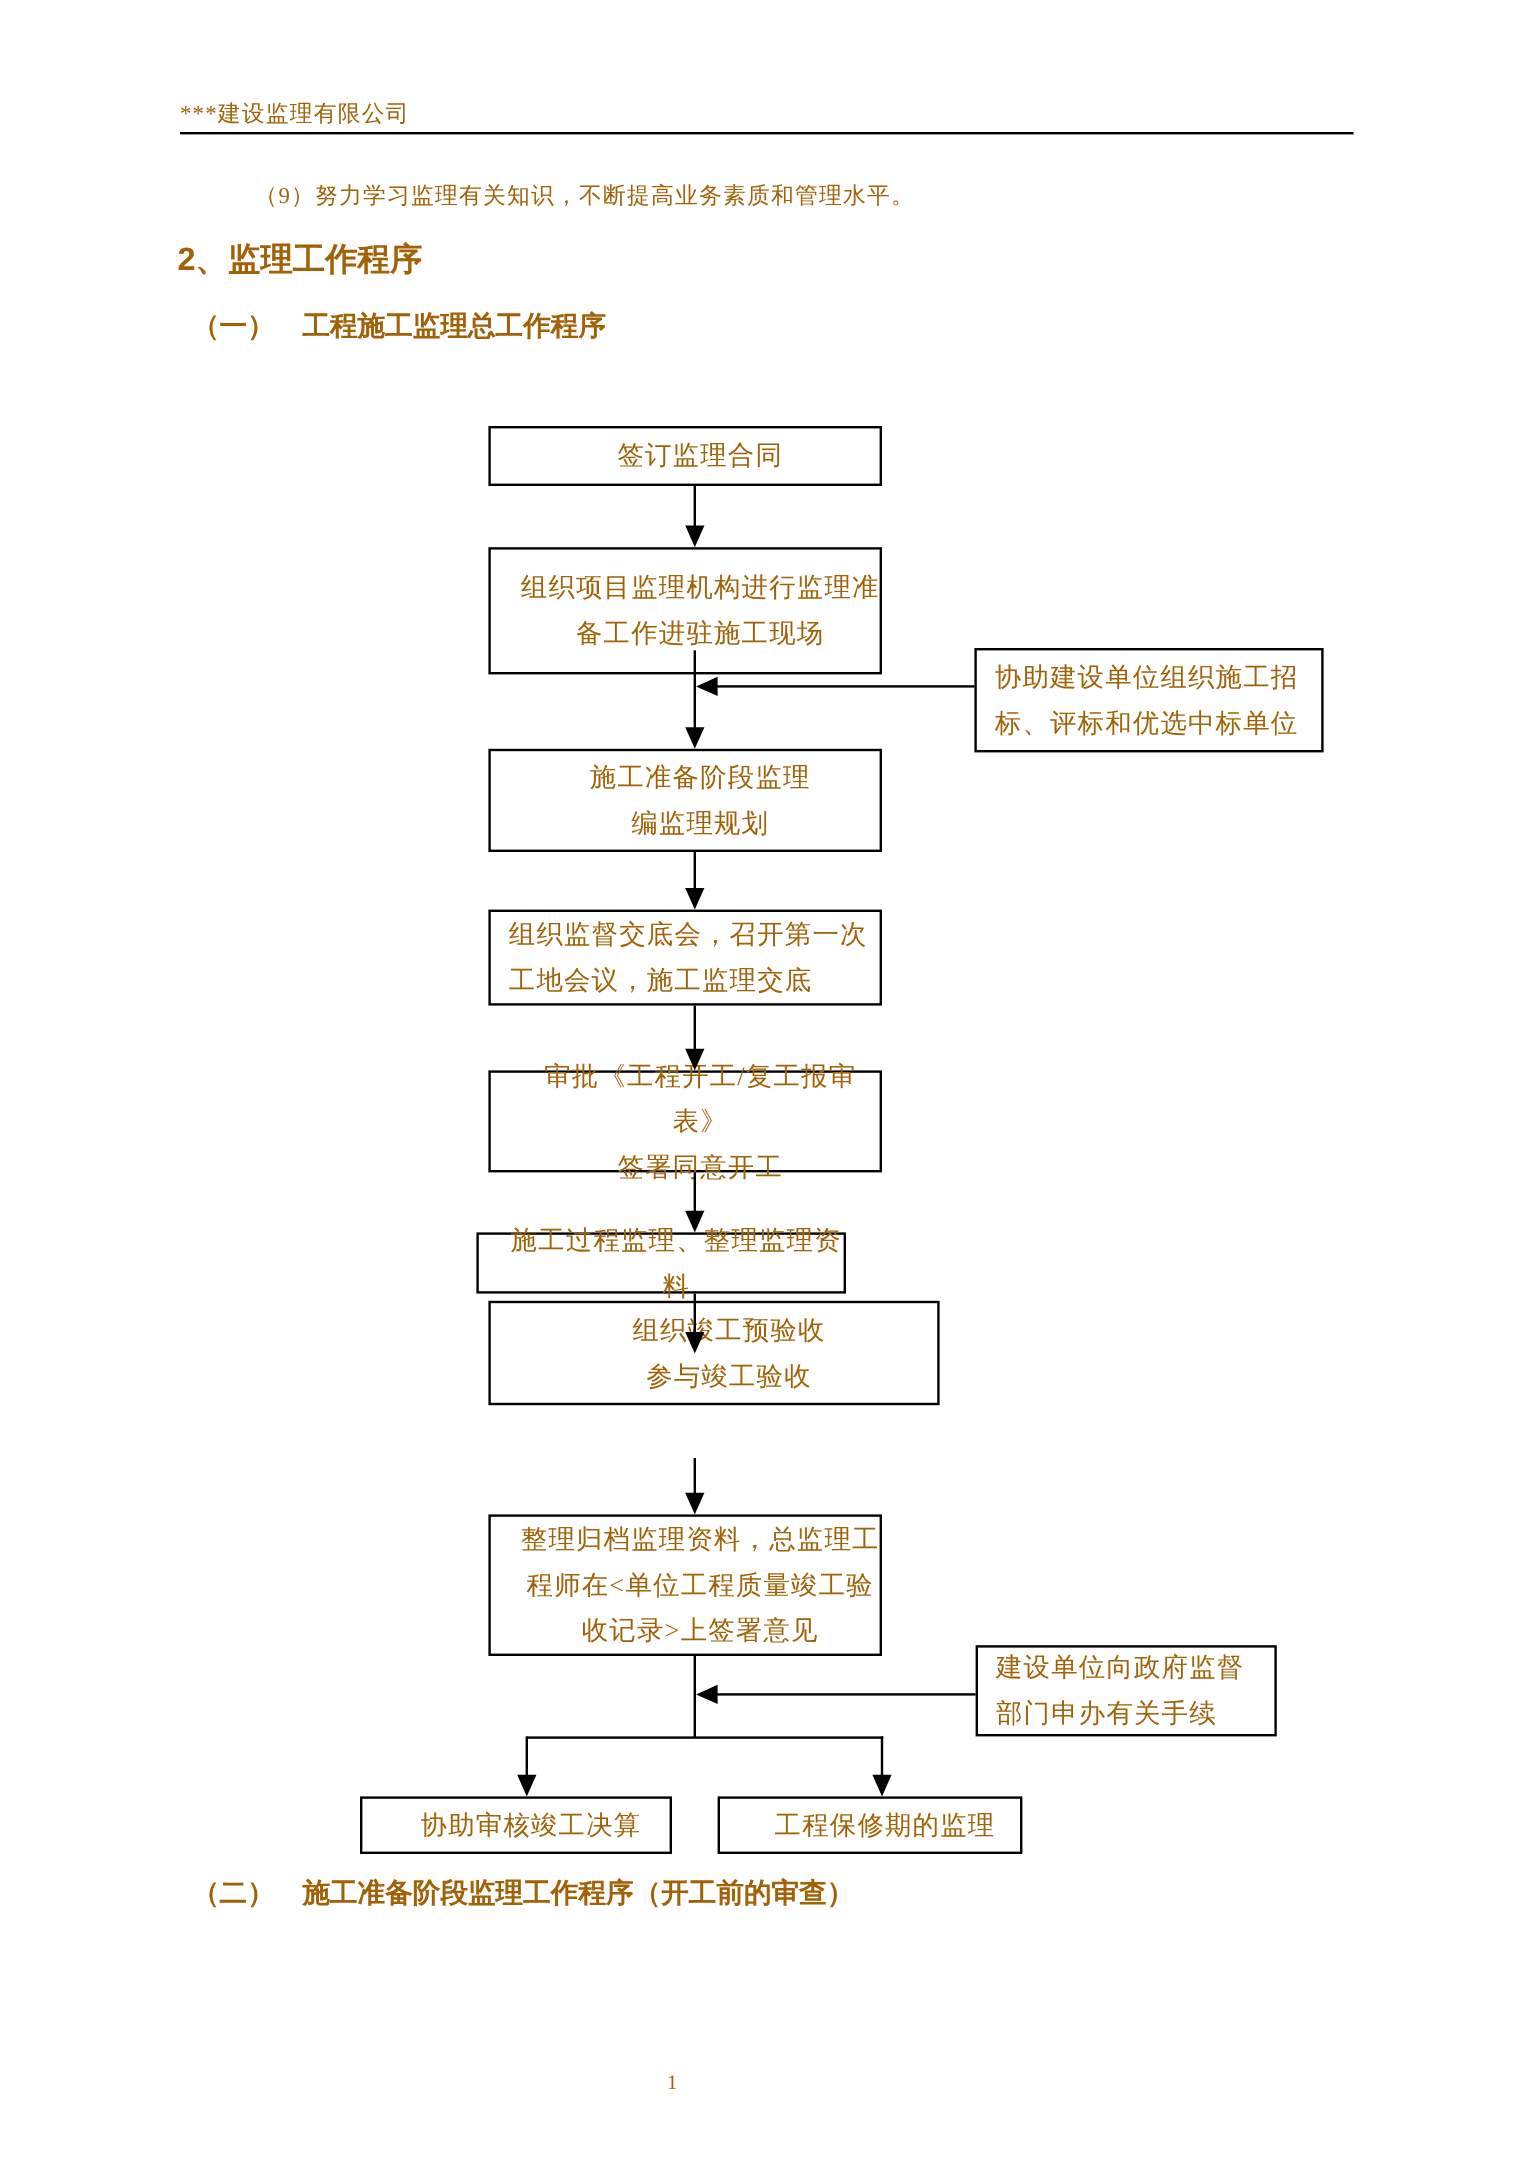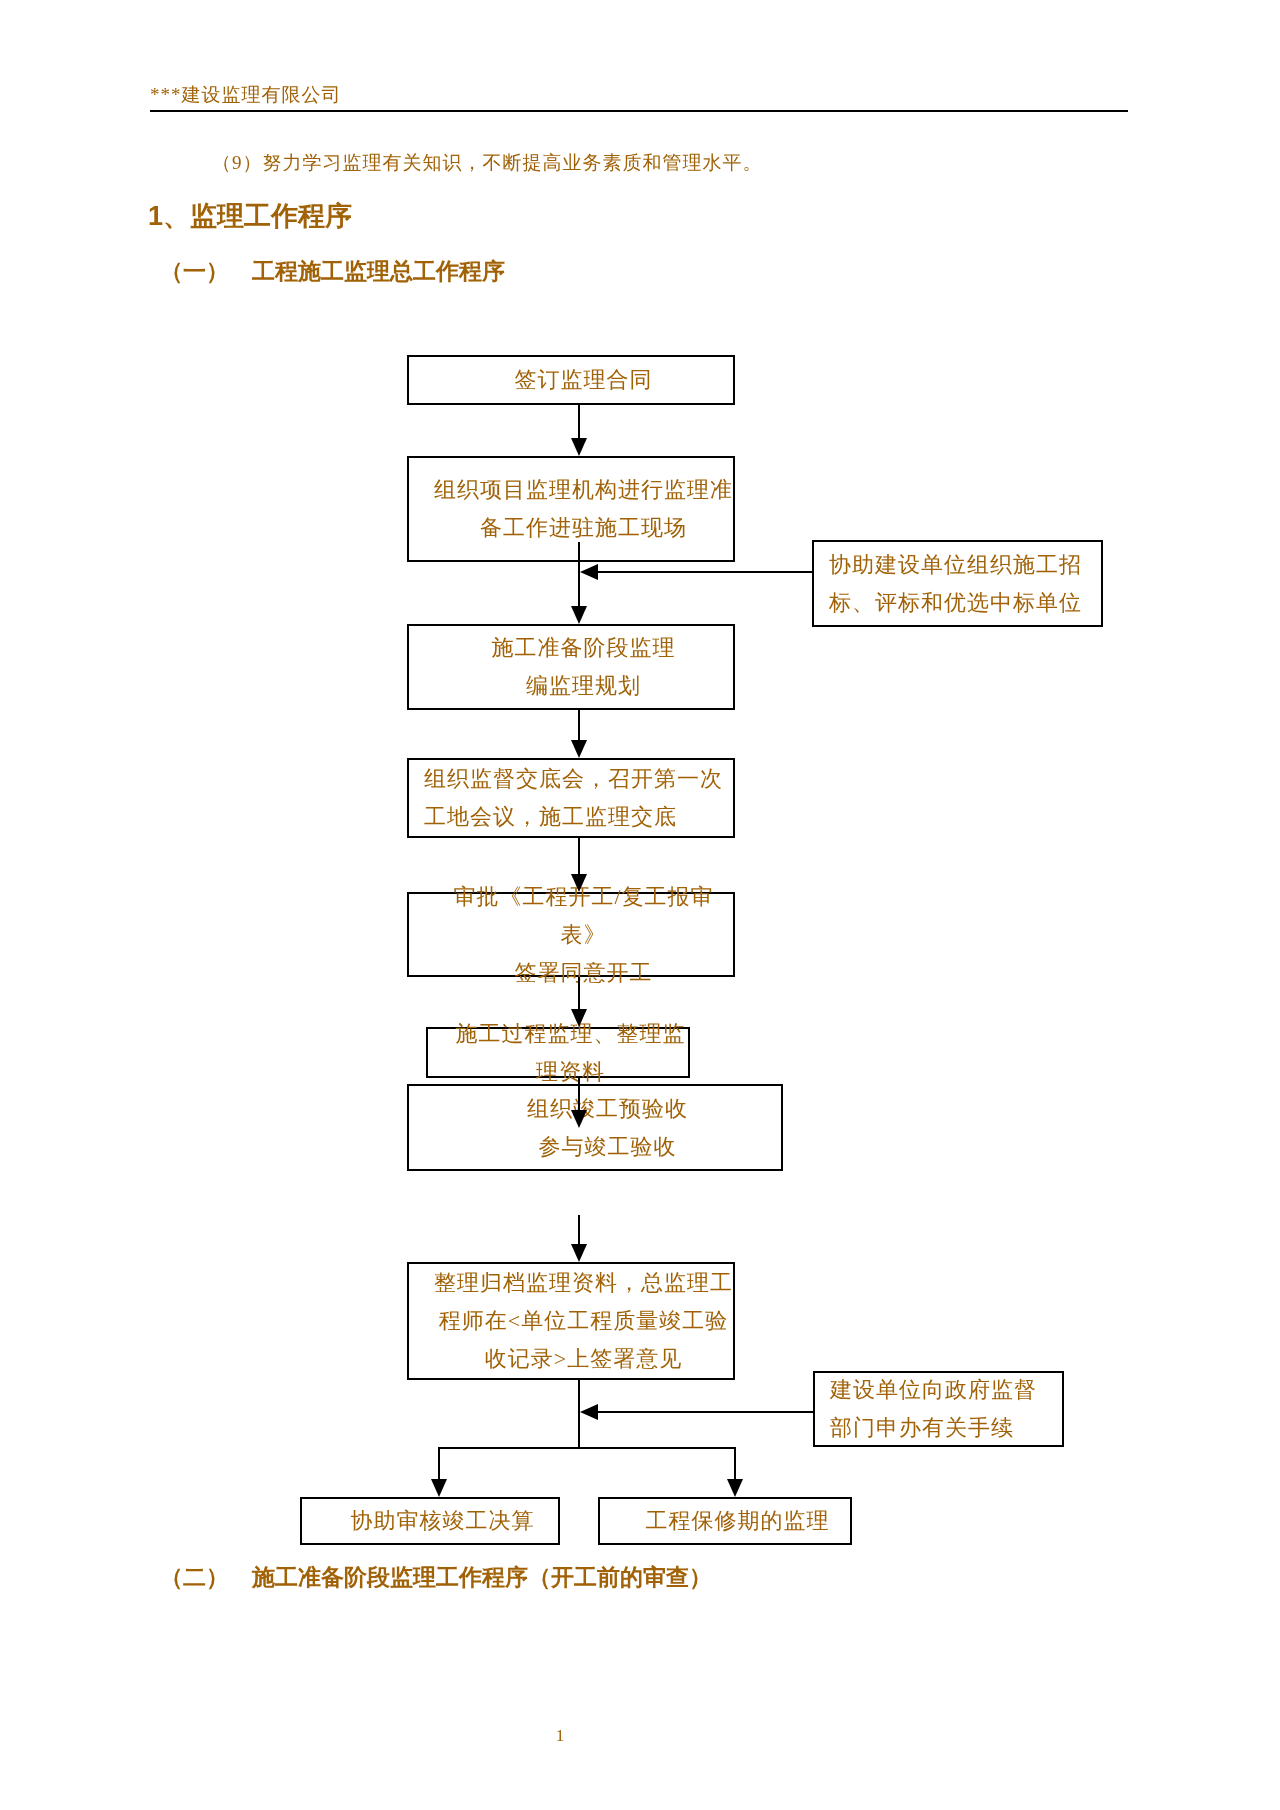--- a/index.html
+++ b/index.html
@@ -50,21 +50,21 @@
 </style>
 </head>
 <body>
 
 <div class="page">
 
   <div class="abs hdr-text">***建设监理有限公司</div>
   <div class="abs hdr-rule"></div>
 
   <div class="abs para9">（9）努力学习监理有关知识，不断提高业务素质和管理水平。</div>
-  <div class="abs h1">1、监理工作程序</div>
+  <div class="abs h1">2、监理工作程序</div>
   <div class="abs h2 h2a">（一）　工程施工监理总工作程序</div>
 
   <div class="fbox" style="left:407px;top:355px;width:328px;height:50px">
     <span>签订监理合同</span>
   </div>
 
   <div class="fbox" style="left:407px;top:456px;width:328px;height:106px">
     <span>组织项目监理机构进行监理准</span>
     <span>备工作进驻施工现场</span>
   </div>
@@ -77,21 +77,21 @@
   <div class="fbox" style="left:407px;top:624px;width:328px;height:86px">
     <span>施工准备阶段监理</span>
     <span>编监理规划</span>
   </div>
 
   <div class="fbox" style="left:407px;top:892px;width:328px;height:85px">
     <span>审批《工程开工/复工报审表》</span>
     <span>签署同意开工</span>
   </div>
 
-  <div class="fbox" style="left:426px;top:1027px;width:264px;height:51px">
+  <div class="fbox" style="left:397px;top:1027px;width:308px;height:51px">
     <span>施工过程监理、整理监理资料</span>
   </div>
 
   <div class="fbox" style="left:407px;top:1084px;width:376px;height:87px">
     <span>组织竣工预验收</span>
     <span>参与竣工验收</span>
   </div>
 
   <div class="fbox" style="left:407px;top:1262px;width:328px;height:118px">
     <span>整理归档监理资料，总监理工</span>

